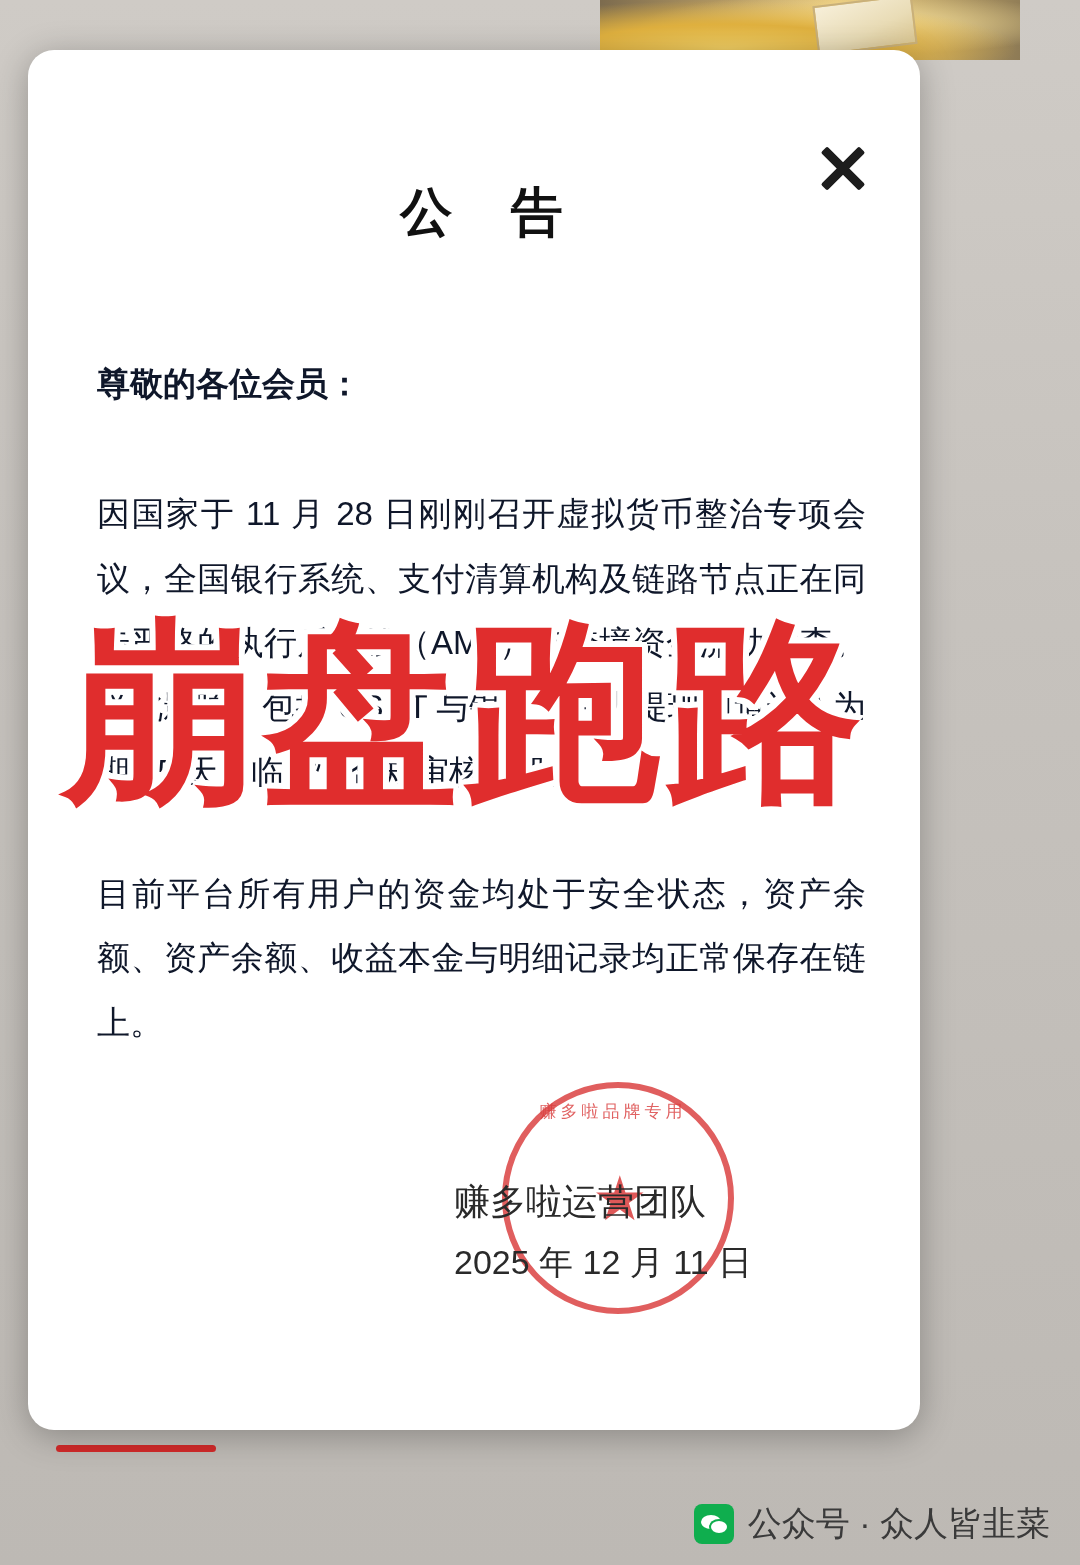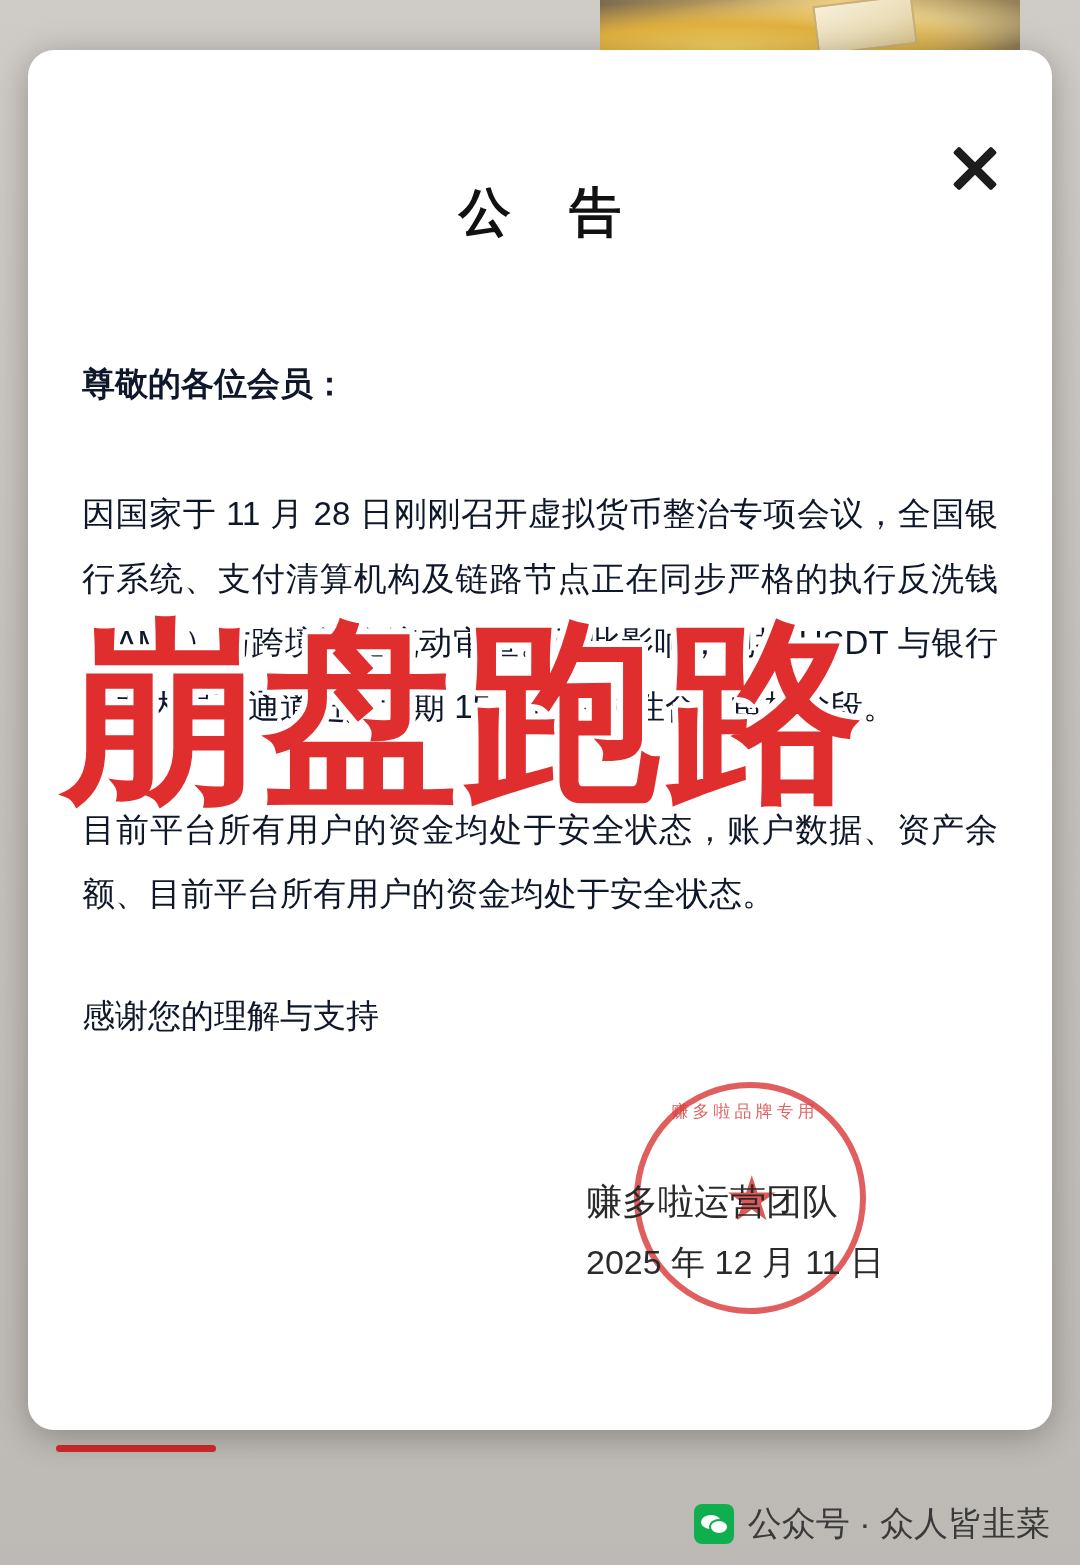--- a/index.html
+++ b/index.html
@@ -117,27 +117,28 @@
     border-radius: 50%;
     background: #fff;
     box-shadow: 0 0 0 2px #0fae4e;
   }
 
   
   #announcement-modal {
     position: absolute;
     left: 28px;
     top: 50px;
-    width: 1024px;
+    width: 892px;
     height: 1380px;
     background: #ffffff;
     border-radius: 26px;
     box-shadow: 0 6px 34px rgba(0,0,0,0.28);
     box-sizing: border-box;
     overflow: hidden;
+    padding-left: 15px;
   }
   #close-button {
     position: absolute;
     right: 46px;
     top: 86px;
     width: 62px;
     height: 62px;
     cursor: pointer;
   }
   #close-button span {
@@ -289,22 +290,21 @@
   <div id="close-button">
     <span></span>
     <span></span>
   </div>
 
   <h1 id="modal-title">公 告</h1>
 
   <div id="modal-body">
     <p id="salutation">尊敬的各位会员：</p>
     <p class="body-paragraph">因国家于 11 月 28 日刚刚召开虚拟货币整治专项会议，全国银行系统、支付清算机构及链路节点正在同步严格的执行反洗钱（AML）与跨境资金流动审查。受此影响，包括 USDT 与银行卡在内提现通道进入为期 15 天的临时性合规审核阶段。</p>
-    <p class="body-paragraph">目前平台所有用户的资金均处于安全状态，账户数据、资产余额、目前平台所有用户的资金均处于安全状态。</p>
-    <p id="closing-line">感谢您的理解与支持</p>
+    <p class="body-paragraph">目前平台所有用户的资金均处于安全状态，资产余额、资产余额、收益本金与明细记录均正常保存在链上。</p>
   </div>
 
   <div id="official-stamp">
     <div id="stamp-circle"></div>
     <div id="stamp-arc-text">赚多啦品牌专用</div>
     <div id="stamp-star">★</div>
     <div id="stamp-team">赚多啦运营团队</div>
     <div id="stamp-date">2025 年 12 月 11 日</div>
   </div>
 

